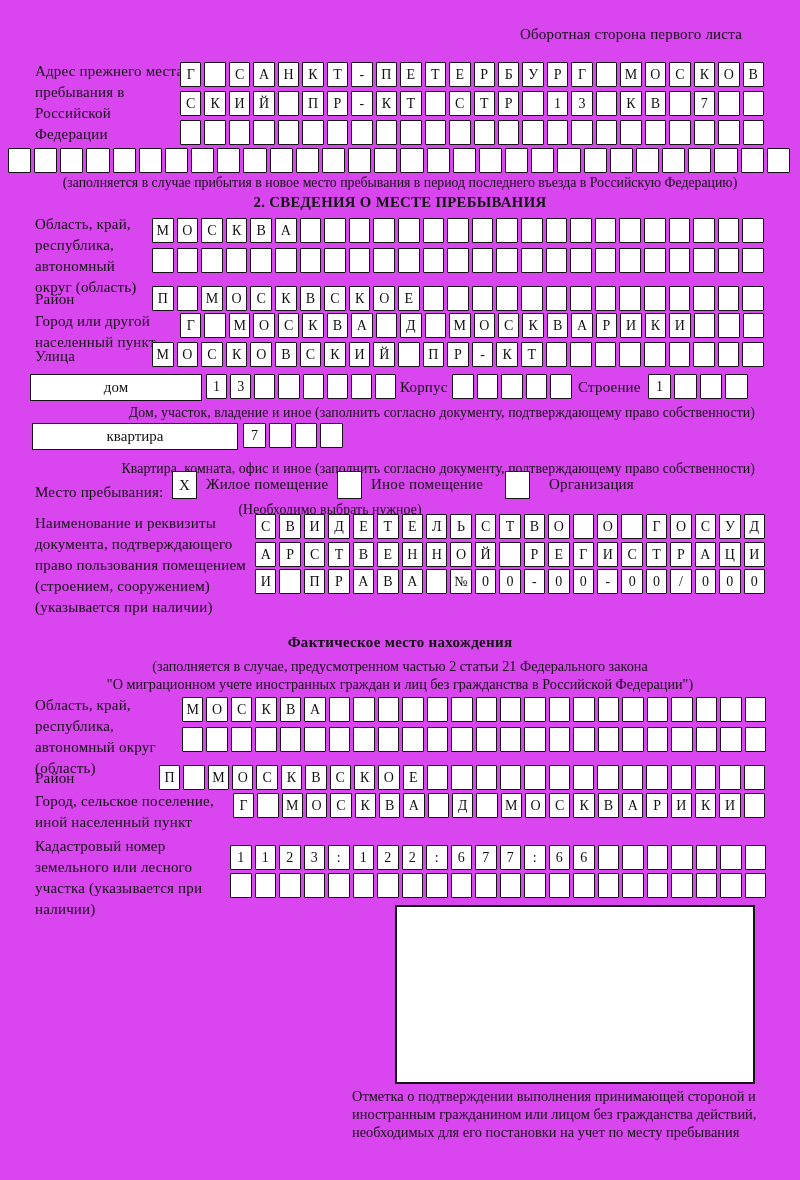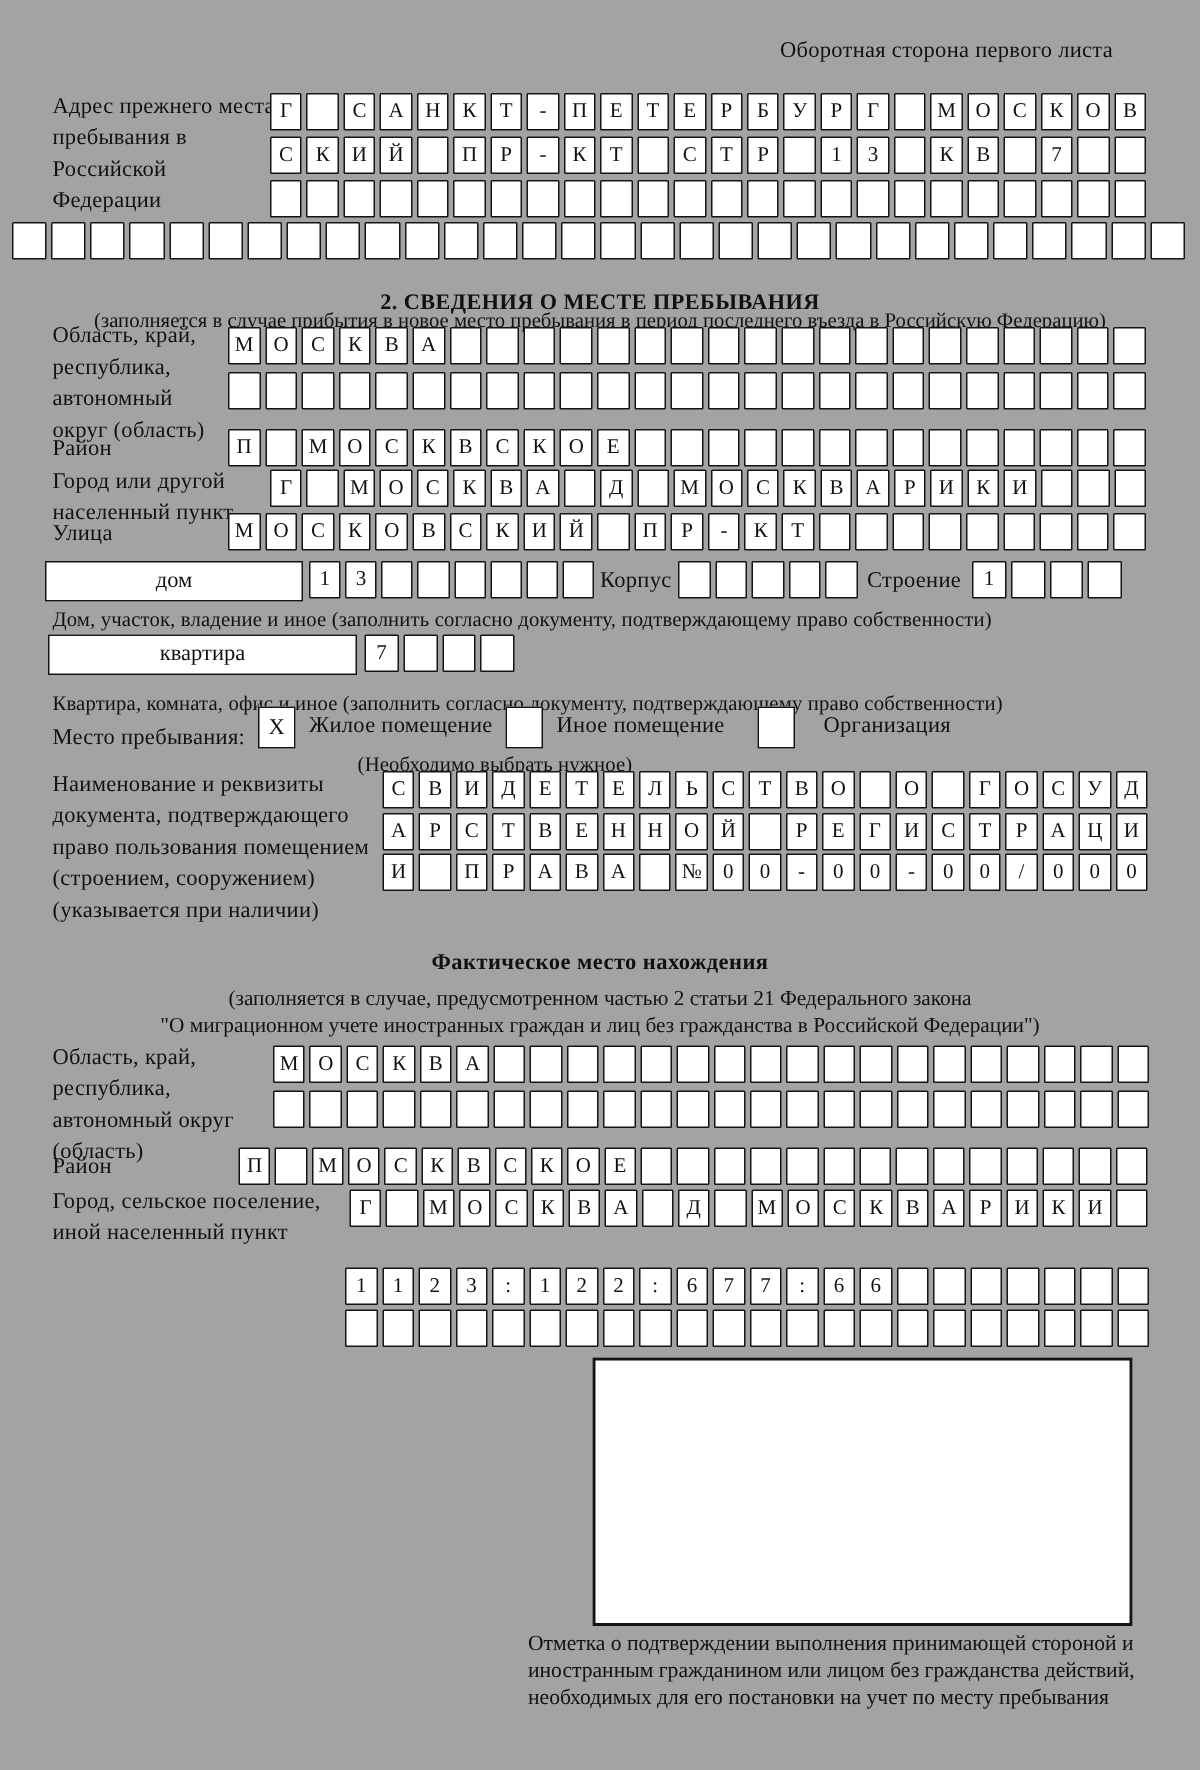--- a/index.html
+++ b/index.html
@@ -1,23 +1,23 @@
 <!DOCTYPE html>
 <html><head>
 <meta charset="utf-8">
 <style>
   html,body{margin:0;padding:0;background:#fff;}
   .page{
-    position:relative;width:800px;height:1180px;background:#a3a3a3;
+    position:relative;width:800px;height:1180px;background:#d946ef;
     font-family:"Liberation Serif","DejaVu Serif",serif;color:#111;
     overflow:hidden;
   }
   .abs{position:absolute;}
   .label{font-size:15px;line-height:21px;letter-spacing:0.2px;}
-  .caption{font-size:13.8px;line-height:17px;letter-spacing:0.1px;}
+  .caption{font-size:13.8px;line-height:17px;letter-spacing:0.1px;text-align:right;}
   .note-center{width:800px;text-align:center;font-size:13.8px;}
   .title{width:800px;text-align:center;font-size:14.8px;font-weight:bold;letter-spacing:0.3px;}
   .cellrow{display:grid;gap:3px;height:25px;}
   .cellrow .cell{
     border:1.6px solid #141414;background:#fff;
     display:flex;align-items:center;justify-content:center;
     font-size:14px;line-height:1;overflow:hidden;border-radius:1px;
   }
   .widebox{
     border:1.7px solid #141414;height:25px;display:flex;
@@ -141,21 +141,21 @@
       <div class="cell"></div>
       <div class="cell"></div>
       <div class="cell"></div>
       <div class="cell"></div>
       <div class="cell"></div>
       <div class="cell"></div>
       <div class="cell"></div>
       <div class="cell"></div>
       <div class="cell"></div>
     </div>
-  <div class="abs note-center" style="top:175px;left:0;margin-top:31px;">(заполняется в случае прибытия в новое место пребывания в период последнего въезда в Российскую Федерацию)</div>
+  <div class="abs note-center" style="top:175px;left:0;">(заполняется в случае прибытия в новое место пребывания в период последнего въезда в Российскую Федерацию)</div>
 
   <div class="abs title" style="top:194px;left:0;">2. СВЕДЕНИЯ О МЕСТЕ ПРЕБЫВАНИЯ</div>
 
   <div class="abs label" style="left:35px;top:214px;width:116px;">Область, край, республика, автономный округ (область)</div>
   <div class="abs cellrow" style="left: 152px; top: 218px; width: 612px; grid-template-columns: repeat(25, 1fr);">
       <div class="cell">М</div>
       <div class="cell">О</div>
       <div class="cell">С</div>
       <div class="cell">К</div>
       <div class="cell">В</div>
@@ -521,20 +521,21 @@
       <div class="cell">К</div>
       <div class="cell">В</div>
       <div class="cell">А</div>
       <div class="cell">Р</div>
       <div class="cell">И</div>
       <div class="cell">К</div>
       <div class="cell">И</div>
       <div class="cell"></div>
     </div>
 
+  <div class="abs label" style="left:35px;top:836px;width:178px;">Кадастровый номер земельного или лесного участка (указывается при наличии)</div>
   <div class="abs cellrow" style="left: 230px; top: 845px; width: 536px; grid-template-columns: repeat(22, 1fr);">
       <div class="cell">1</div>
       <div class="cell">1</div>
       <div class="cell">2</div>
       <div class="cell">3</div>
       <div class="cell">:</div>
       <div class="cell">1</div>
       <div class="cell">2</div>
       <div class="cell">2</div>
       <div class="cell">:</div>

